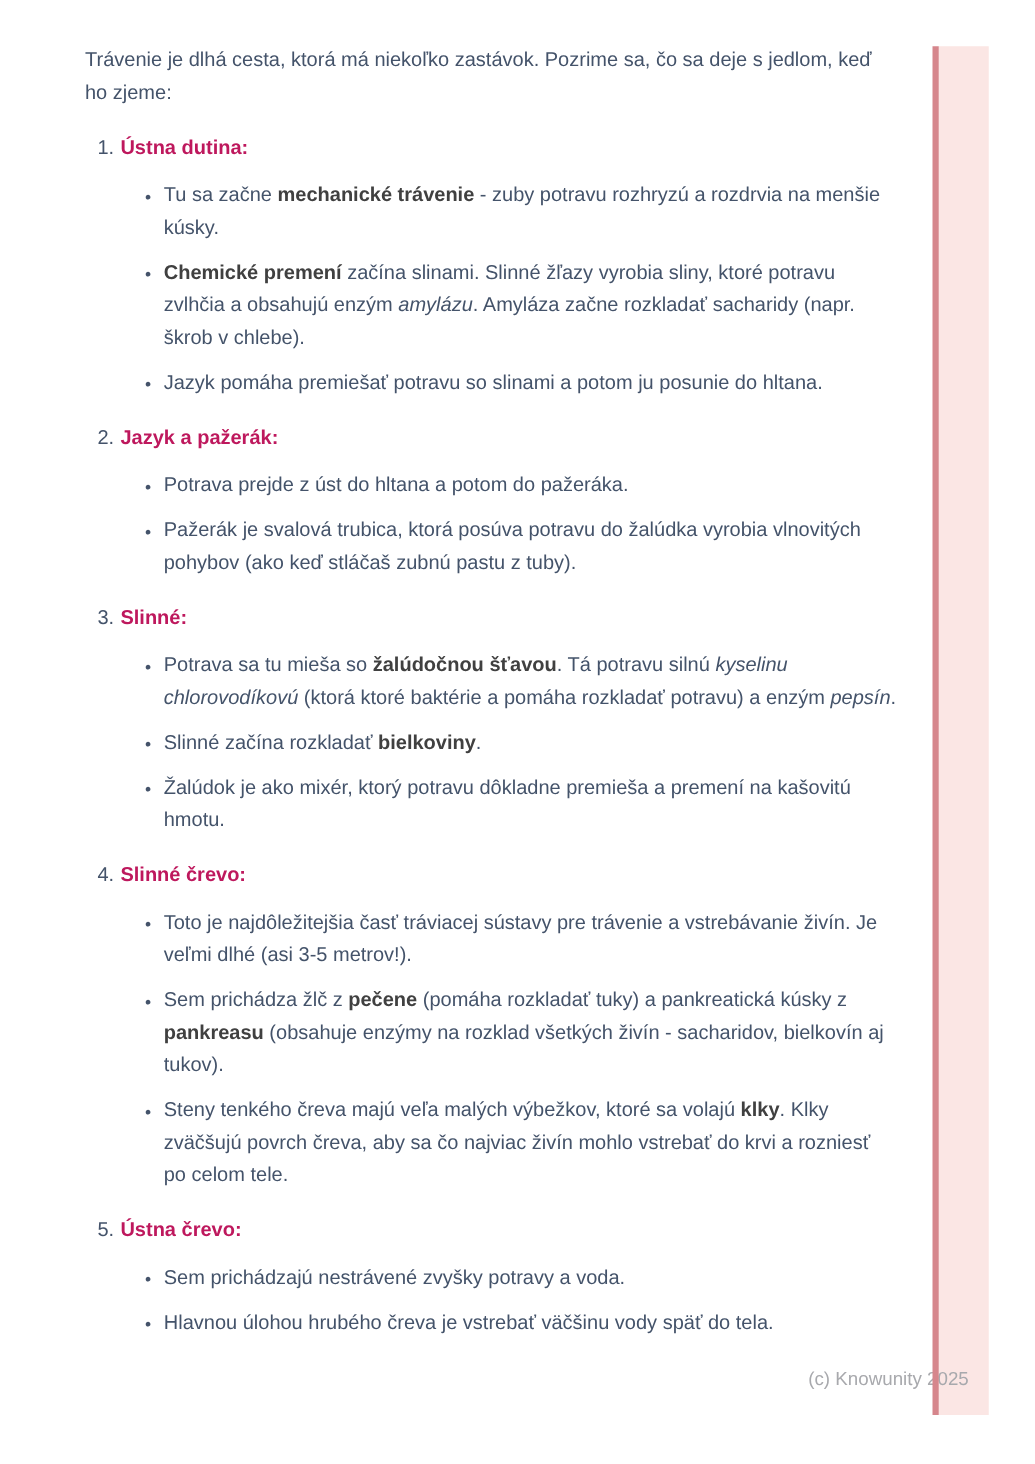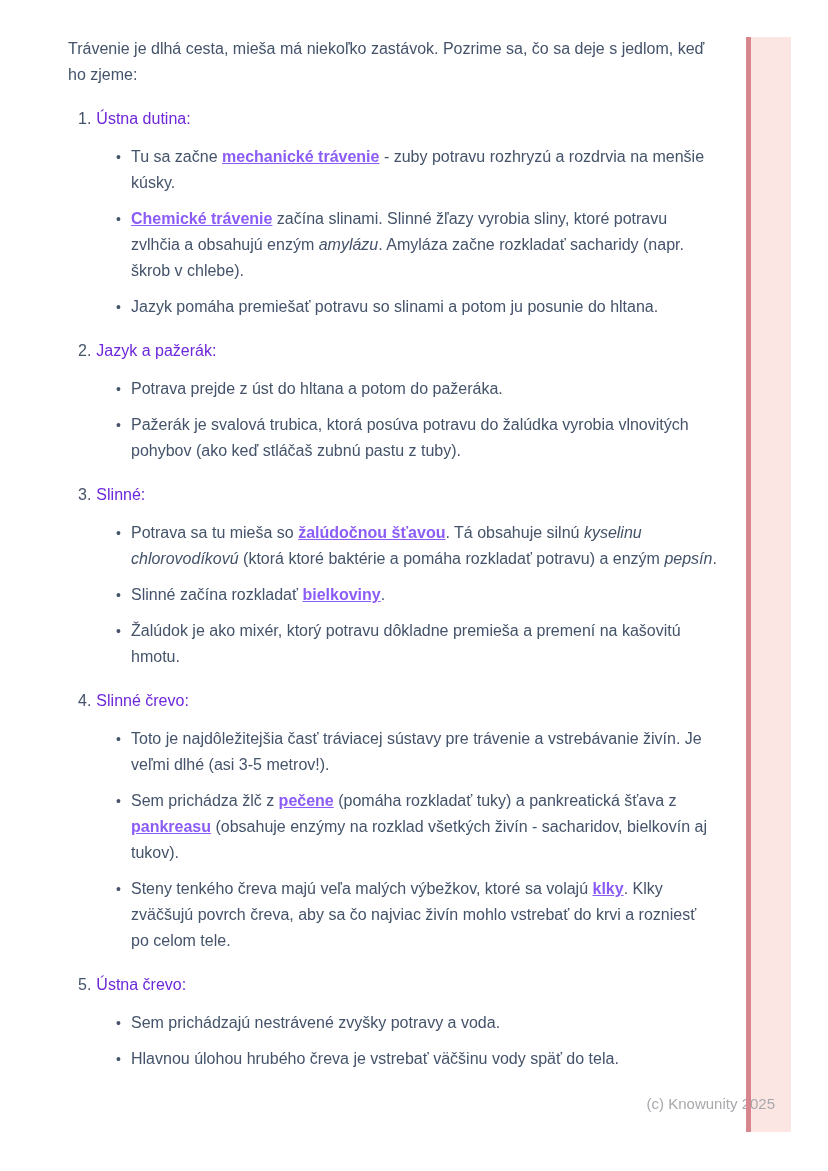--- a/index.html
+++ b/index.html
@@ -51,43 +51,42 @@
   .num-row {
     display: flex;
     margin: 0 0 12px 0;
     padding-left: 10px;
   }
   .num-marker {
     flex: 0 0 auto;
     padding-right: 5px;
   }
   .num-title {
-    font-weight: normal;
-    color: #6d28d9;
+    font-weight: bold;
+    color: #be185d;
   }
   .bullets {
     margin-left: 48px;
   }
   .bullet-item {
     display: flex;
     margin-bottom: 10px;
   }
   .bullet-item:last-child { margin-bottom: 0; }
   .bullet-marker {
     flex: 0 0 15px;
     width: 15px;
     font-size: 14px;
   }
   .bullet-text {
     flex: 1;
   }
   .bullet-text strong {
     font-weight: bold;
-    color: #8b5cf6;
-    text-decoration: underline;
+    color: #404040;
   }
   .bullet-text em {
     font-style: italic;
   }
   .footer {
     position: absolute;
     left: 0;
     right: 53px;
     top: 1097px;
     text-align: right;
@@ -97,35 +96,35 @@
     z-index: 2;
   }
 </style>
 </head>
 <body>
 
 <div class="stripe-band" style="background: rgb(251, 230, 228);"></div>
 <div class="stripe-line" style="background: rgb(214, 134, 140);"></div>
 
 <div class="content">
-  <p class="intro">Trávenie je dlhá cesta, mieša má niekoľko zastávok. Pozrime sa, čo sa deje s jedlom, keď ho zjeme:</p>
+  <p class="intro">Trávenie je dlhá cesta, ktorá má niekoľko zastávok. Pozrime sa, čo sa deje s jedlom, keď ho zjeme:</p>
   <div id="sections">
       <div class="section">
         <div class="num-row">
           <span class="num-marker">1.</span>
           <span class="num-title">Ústna dutina:</span>
         </div>
         <div class="bullets">
           <div class="bullet-item">
             <span class="bullet-marker">•</span>
             <span class="bullet-text"><span>Tu sa začne </span><strong>mechanické trávenie</strong><span> - zuby potravu rozhryzú a rozdrvia na menšie kúsky.</span></span>
           </div>
           <div class="bullet-item">
             <span class="bullet-marker">•</span>
-            <span class="bullet-text"><strong>Chemické trávenie</strong><span> začína slinami. Slinné žľazy vyrobia sliny, ktoré potravu zvlhčia a obsahujú enzým </span><em>amylázu</em><span>. Amyláza začne rozkladať sacharidy (napr. škrob v chlebe).</span></span>
+            <span class="bullet-text"><strong>Chemické premení</strong><span> začína slinami. Slinné žľazy vyrobia sliny, ktoré potravu zvlhčia a obsahujú enzým </span><em>amylázu</em><span>. Amyláza začne rozkladať sacharidy (napr. škrob v chlebe).</span></span>
           </div>
           <div class="bullet-item">
             <span class="bullet-marker">•</span>
             <span class="bullet-text"><span>Jazyk pomáha premiešať potravu so slinami a potom ju posunie do hltana.</span></span>
           </div>
         </div>
       </div>
       <div class="section">
         <div class="num-row">
           <span class="num-marker">2.</span>
@@ -143,21 +142,21 @@
         </div>
       </div>
       <div class="section">
         <div class="num-row">
           <span class="num-marker">3.</span>
           <span class="num-title">Slinné:</span>
         </div>
         <div class="bullets">
           <div class="bullet-item">
             <span class="bullet-marker">•</span>
-            <span class="bullet-text"><span>Potrava sa tu mieša so </span><strong>žalúdočnou šťavou</strong><span>. Tá obsahuje silnú </span><em>kyselinu chlorovodíkovú</em><span> (ktorá ktoré baktérie a pomáha rozkladať potravu) a enzým </span><em>pepsín</em><span>.</span></span>
+            <span class="bullet-text"><span>Potrava sa tu mieša so </span><strong>žalúdočnou šťavou</strong><span>. Tá potravu silnú </span><em>kyselinu chlorovodíkovú</em><span> (ktorá ktoré baktérie a pomáha rozkladať potravu) a enzým </span><em>pepsín</em><span>.</span></span>
           </div>
           <div class="bullet-item">
             <span class="bullet-marker">•</span>
             <span class="bullet-text"><span>Slinné začína rozkladať </span><strong>bielkoviny</strong><span>.</span></span>
           </div>
           <div class="bullet-item">
             <span class="bullet-marker">•</span>
             <span class="bullet-text"><span>Žalúdok je ako mixér, ktorý potravu dôkladne premieša a premení na kašovitú hmotu.</span></span>
           </div>
         </div>
@@ -167,21 +166,21 @@
           <span class="num-marker">4.</span>
           <span class="num-title">Slinné črevo:</span>
         </div>
         <div class="bullets">
           <div class="bullet-item">
             <span class="bullet-marker">•</span>
             <span class="bullet-text"><span>Toto je najdôležitejšia časť tráviacej sústavy pre trávenie a vstrebávanie živín. Je veľmi dlhé (asi 3-5 metrov!).</span></span>
           </div>
           <div class="bullet-item">
             <span class="bullet-marker">•</span>
-            <span class="bullet-text"><span>Sem prichádza žlč z </span><strong>pečene</strong><span> (pomáha rozkladať tuky) a pankreatická šťava z </span><strong>pankreasu</strong><span> (obsahuje enzýmy na rozklad všetkých živín - sacharidov, bielkovín aj tukov).</span></span>
+            <span class="bullet-text"><span>Sem prichádza žlč z </span><strong>pečene</strong><span> (pomáha rozkladať tuky) a pankreatická kúsky z </span><strong>pankreasu</strong><span> (obsahuje enzýmy na rozklad všetkých živín - sacharidov, bielkovín aj tukov).</span></span>
           </div>
           <div class="bullet-item">
             <span class="bullet-marker">•</span>
             <span class="bullet-text"><span>Steny tenkého čreva majú veľa malých výbežkov, ktoré sa volajú </span><strong>klky</strong><span>. Klky zväčšujú povrch čreva, aby sa čo najviac živín mohlo vstrebať do krvi a rozniesť po celom tele.</span></span>
           </div>
         </div>
       </div>
       <div class="section">
         <div class="num-row">
           <span class="num-marker">5.</span>

